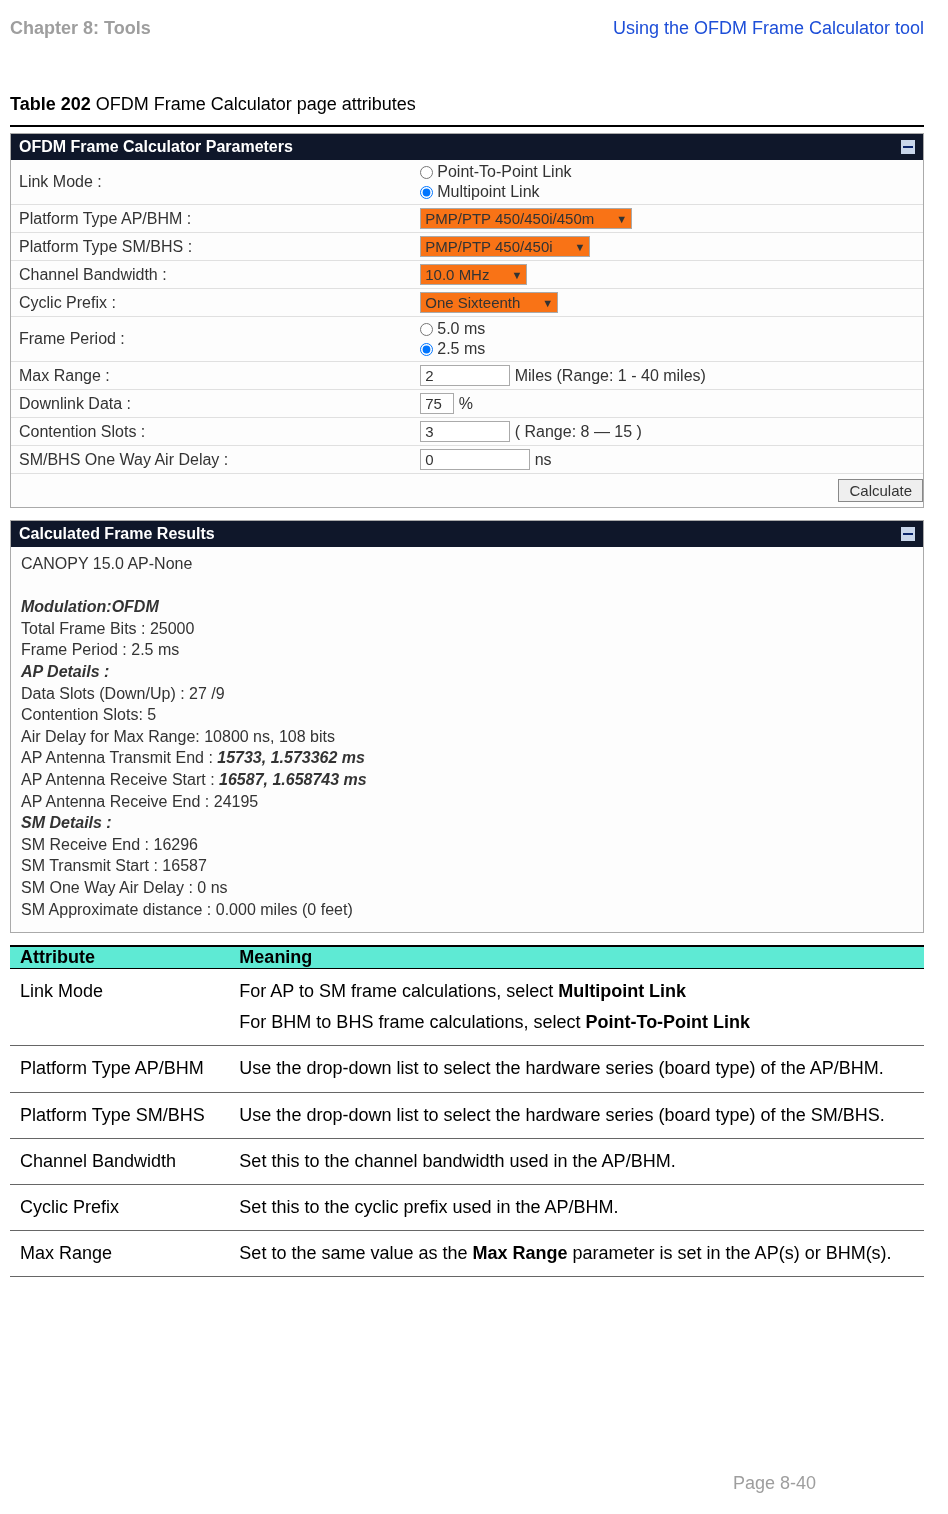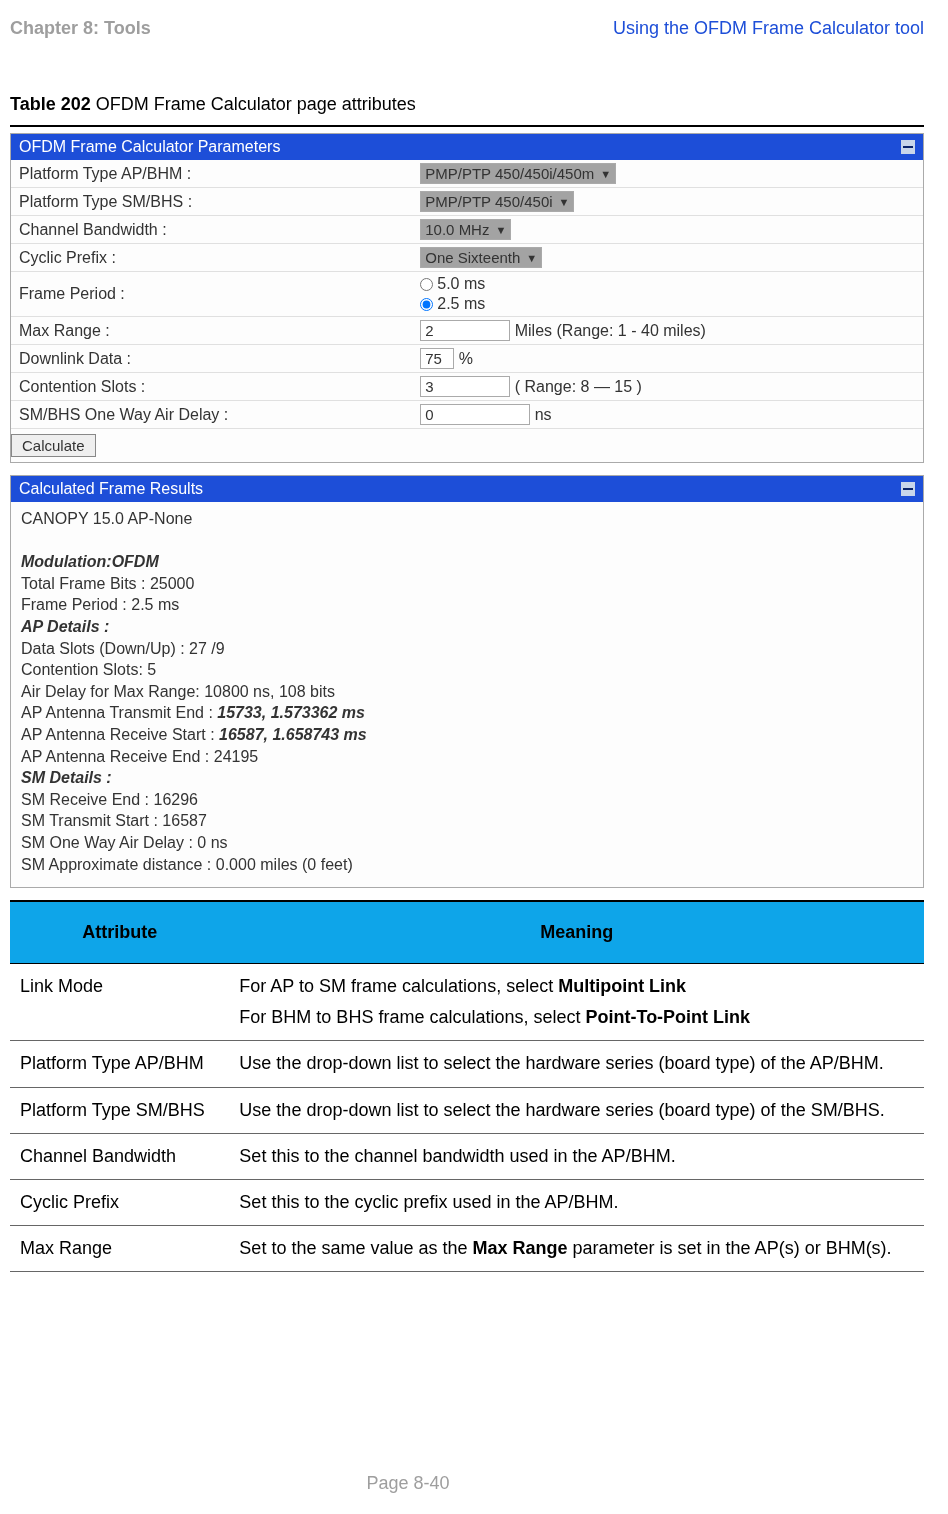--- a/index.html
+++ b/index.html
@@ -1,51 +1,51 @@
 <!DOCTYPE html>
 <html><head>
 <meta charset="utf-8">
 <style>
   * { box-sizing: border-box; margin: 0; padding: 0; }
   html, body { width: 948px; background: #fff; font-family: Arial, Helvetica, sans-serif; color: #000; }
   .page { width: 948px; min-height: 1514px; position: relative; padding: 20px 24px 0 10px; }
   .hdr-left { position: absolute; top: 18px; left: 10px; color: #9e9e9e; font-size: 18px; font-weight: bold; }
   .hdr-right { position: absolute; top: 18px; right: 24px; color: #1d4ed8; font-size: 18px; }
-  .footer-page { position: absolute; bottom: 20px; left: 0; width: 816px; text-align: center; color: #9e9e9e; font-size: 18px; }
+  .footer-page { position: absolute; bottom: 20px; left: 0; width: 816px; text-align: right; color: #9e9e9e; font-size: 18px; }
   .content { margin-top: 74px; }
   .table-caption { font-size: 18px; margin-bottom: 10px; }
   .table-caption .tb { font-weight: bold; }
   .hr-top { border: 0; border-top: 2px solid #000; margin-bottom: 6px; }
   .shots { padding: 0; }
 
   
   .panel-wrap { border: 1px solid #aaa; background: #fdfdfd; margin-bottom: 12px; width: 100%; font-size: 16px; color: #333; }
-  .panel-title { background: #1d4ed8; color: #fff; font-weight: normal; padding: 4px 8px; display: flex; justify-content: space-between; align-items: center; }
+  .panel-title { background: #0f172a; color: #fff; font-weight: bold; padding: 4px 8px; display: flex; justify-content: space-between; align-items: center; }
   .panel-title .minus-icon { width: 14px; height: 14px; background: #c9d6ea; position: relative; display: inline-block; }
   .panel-title .minus-icon::after { content: ""; position: absolute; left: 2px; right: 2px; top: 6px; height: 2px; background: #0a246a; }
   .form-table { width: 100%; border-collapse: collapse; }
   .form-table td { padding: 3px 8px; border-bottom: 1px solid #e0e0e0; vertical-align: middle; }
   .form-table td.labelcell { width: 44%; color: #333; }
   .form-table tr:last-child td { border-bottom: 0; }
   .radio-row { display: flex; flex-direction: column; gap: 2px; }
   .radio-opt { display: flex; align-items: center; gap: 4px; }
-  .fake-select { display: inline-flex; align-items: center; border: 1px solid #aaa; background: #a3a3a3; padding: 1px 4px; font-size: 15px; color: #333; gap: 6px; }
+  .fake-select { display: inline-flex; align-items: center; border: 1px solid #aaa; background: #f97316; padding: 1px 4px; font-size: 15px; color: #333; gap: 22px; }
   .fake-select .chev { font-size: 11px; }
   .fake-input { border: 1px solid #aaa; background: #fff; padding: 1px 4px; font-size: 15px; display: inline-block; min-width: 34px; }
   .fake-input.w48 { width: 31px; }
   .fake-input.w90 { width: 90px; }
   .calc-btn { display: inline-block; border: 1px solid #888; background: #efefef; padding: 2px 10px; font-size: 15px; }
-  .center-row td { text-align: left; padding: 5px 0; }
+  .center-row td { text-align: right; padding: 5px 0; }
   .results-body { padding: 6px 10px 12px 10px; line-height: 1.35; color: #333; font-size: 16px; }
   .results-body .b { font-weight: bold; font-style: italic; }
 
   
   .attr-outer { margin-top: 0; }
   .attr-table { width: 100%; border-collapse: collapse; font-size: 18px; }
-  .attr-table th { background: #0ea5e9; text-align: center; font-weight: bold; padding: 20px 10px; border-top: 2px solid #000; border-bottom: 1px solid #000; }
+  .attr-table th { background: #5eead4; text-align: left; font-weight: bold; padding: 0 10px; border-top: 2px solid #000; border-bottom: 1px solid #000; }
   .attr-table th.attrcol { width: 24%; }
   .attr-table td { padding: 10px 10px; border-bottom: 1px solid #666; vertical-align: top; line-height: 1.4; }
   .attr-table td.attrcell { width: 24%; }
   .meaning .strong { font-weight: bold; }
   .meaning p { margin: 0 0 6px 0; }
   .meaning p:last-child { margin-bottom: 0; }
 </style>
 </head>
 <body>
 
@@ -61,20 +61,35 @@
 
     <div class="shots">
 
       <div class="panel-wrap">
         <div class="panel-title">
           <span>OFDM Frame Calculator Parameters</span>
           <span class="minus-icon"></span>
         </div>
         <table class="form-table">
           <tbody>
+              <tr>
+            <td class="labelcell">Link Mode :</td>
+            <td>
+              <div class="radio-row">
+                <label class="radio-opt">
+                      <input type="radio" style=""> 
+                      <span>Point-To-Point Link</span>
+                    </label>
+                <label class="radio-opt">
+                      <input type="radio" checked="" style=""> 
+                      <span>Multipoint Link</span>
+                    </label>
+              </div>
+            </td>
+          </tr>
           <tr>
             <td class="labelcell">Platform Type AP/BHM :</td>
             <td><span class="fake-select">
                     <span>PMP/PTP 450/450i/450m</span>
                     <span class="chev">▼</span>
                   </span></td>
           </tr>
           <tr>
             <td class="labelcell">Platform Type SM/BHS :</td>
             <td><span class="fake-select">

